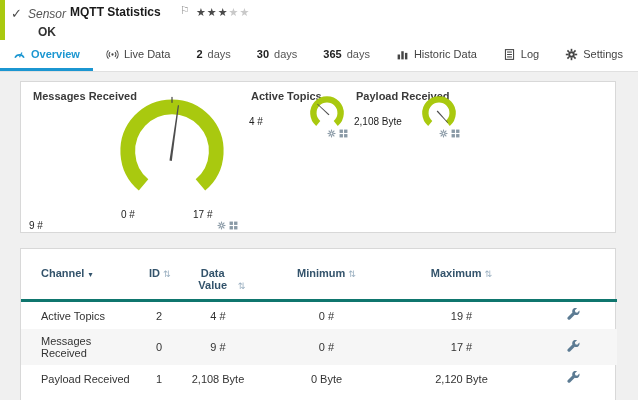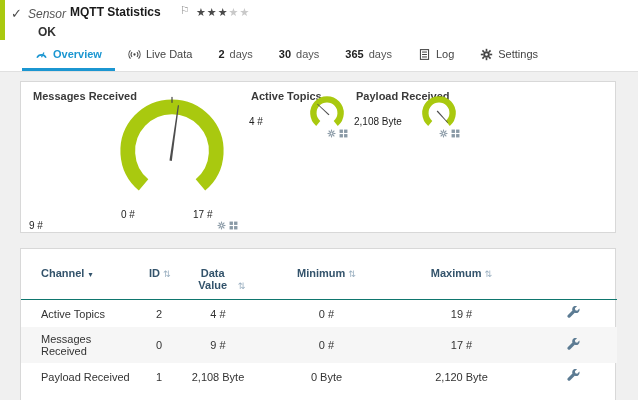--- a/index.html
+++ b/index.html
@@ -13,21 +13,21 @@
   .hdr-kind { position:absolute; left:28px; top:7px; font-style:italic; font-size:12px; color:#555; }
   .hdr-title { position:absolute; left:70px; top:5px; font-size:12px; font-weight:bold; color:#1a1a1a; }
   .hdr-flag { position:absolute; left:180px; top:4px; font-size:11px; color:#8a8a8a; cursor:pointer; }
   .hdr-stars { position:absolute; left:196px; top:6px; font-size:11px; letter-spacing:1px; cursor:pointer; }
   .stars-filled { color:#4a4a4a; }
   .stars-empty { color:#c9c9c9; }
   .hdr-status { position:absolute; left:38px; top:25px; font-size:12px; font-weight:bold; color:#333; }
 
   
   .tabbar { position:absolute; left:0; top:40px; width:638px; height:32px; background:#ffffff;
-            border-bottom:1px solid #e0e0e0; display:flex; align-items:stretch; padding-left:22px; }
+            border-bottom:1px solid #e0e0e0; display:flex; align-items:stretch; }
   .tab { display:flex; align-items:center; gap:5px; padding:0 13px; font-size:11px; color:#444;
          cursor:pointer; border-bottom:3px solid transparent; white-space:nowrap; }
   .tab svg { width:13px; height:13px; flex:0 0 auto; }
   .tab.active { color:#1b96d1; border-bottom-color:#1b96d1; font-weight:bold; }
   .tab .num { font-weight:bold; color:#222; }
   .tab .word { color:#555; }
 
   
   .content { position:absolute; left:0; top:72px; width:638px; height:328px; background:#f0f0f0;padding-left:8px; }
   .panel { position:absolute; left:20px; width:596px; background:#fff; border:1px solid #d8d8d8; }
@@ -37,21 +37,21 @@
   .g-title { position:absolute; font-size:11px; font-weight:bold; color:#3a3a3a; }
   .g-label { position:absolute; font-size:10px; color:#222; }
   .gauge-big { position:absolute; left:92px; top:10px; width:118px; height:118px; }
   .gauge-sm { position:absolute; width:40px; height:40px; }
   .g-icons { position:absolute; display:flex; gap:3px; }
   .g-icons svg { width:9px; height:9px; cursor:pointer; }
 
   
   table { width:100%; border-collapse:collapse; font-size:11px; margin-top:14px; table-layout:fixed; }
   th { color:#33536b; font-weight:bold; text-align:left; padding:4px 8px 8px 8px;
-       border-bottom:1px solid #0f766e; vertical-align:top; cursor:pointer; }
+       border-bottom:3px solid #0f766e; vertical-align:top; cursor:pointer; }
   td { padding:6px 8px; color:#333; height:13px; }
   tbody tr:nth-child(even) { background:#f6f6f6; }
   .col-num, .num-cell { text-align:center; }
   .col-tools, .tools-cell { text-align:center; }
   th.first, td.first { padding-left:20px; }
   .sort { font-size:9px; color:#9aafc0; margin-left:3px; font-weight:normal; }
   .caret { font-size:8px; color:#33536b; margin-left:4px; }
   .th-wrap { display:inline-block; max-width:44px; }
   .wrench-btn { background:none; border:none; cursor:pointer; padding:0; line-height:0; }
   .wrench-btn svg { width:13px; height:13px; }
@@ -93,20 +93,28 @@
     <span class="num">2</span>
     <span class="word">days</span>
   </div>
   <div class="tab">
     <span class="num">30</span>
     <span class="word">days</span>
   </div>
   <div class="tab">
     <span class="num">365</span>
     <span class="word">days</span>
+  </div>
+  <div class="tab">
+    <svg viewBox="0 0 16 16" fill="currentColor">
+      <rect x="2" y="8" width="3" height="6"></rect>
+        <rect x="6.5" y="4" width="3" height="10"></rect>
+        <rect x="11" y="6" width="3" height="8"></rect>
+    </svg>
+    <span>Historic Data</span>
   </div>
   <div class="tab">
     <svg viewBox="0 0 16 16" fill="none" stroke="currentColor" stroke-width="1.3">
       <rect x="3" y="2" width="10" height="12"></rect>
         <line x1="5" y1="5" x2="11" y2="5"></line>
         <line x1="5" y1="8" x2="11" y2="8"></line>
         <line x1="5" y1="11" x2="11" y2="11"></line>
     </svg>
     <span>Log</span>
   </div>

